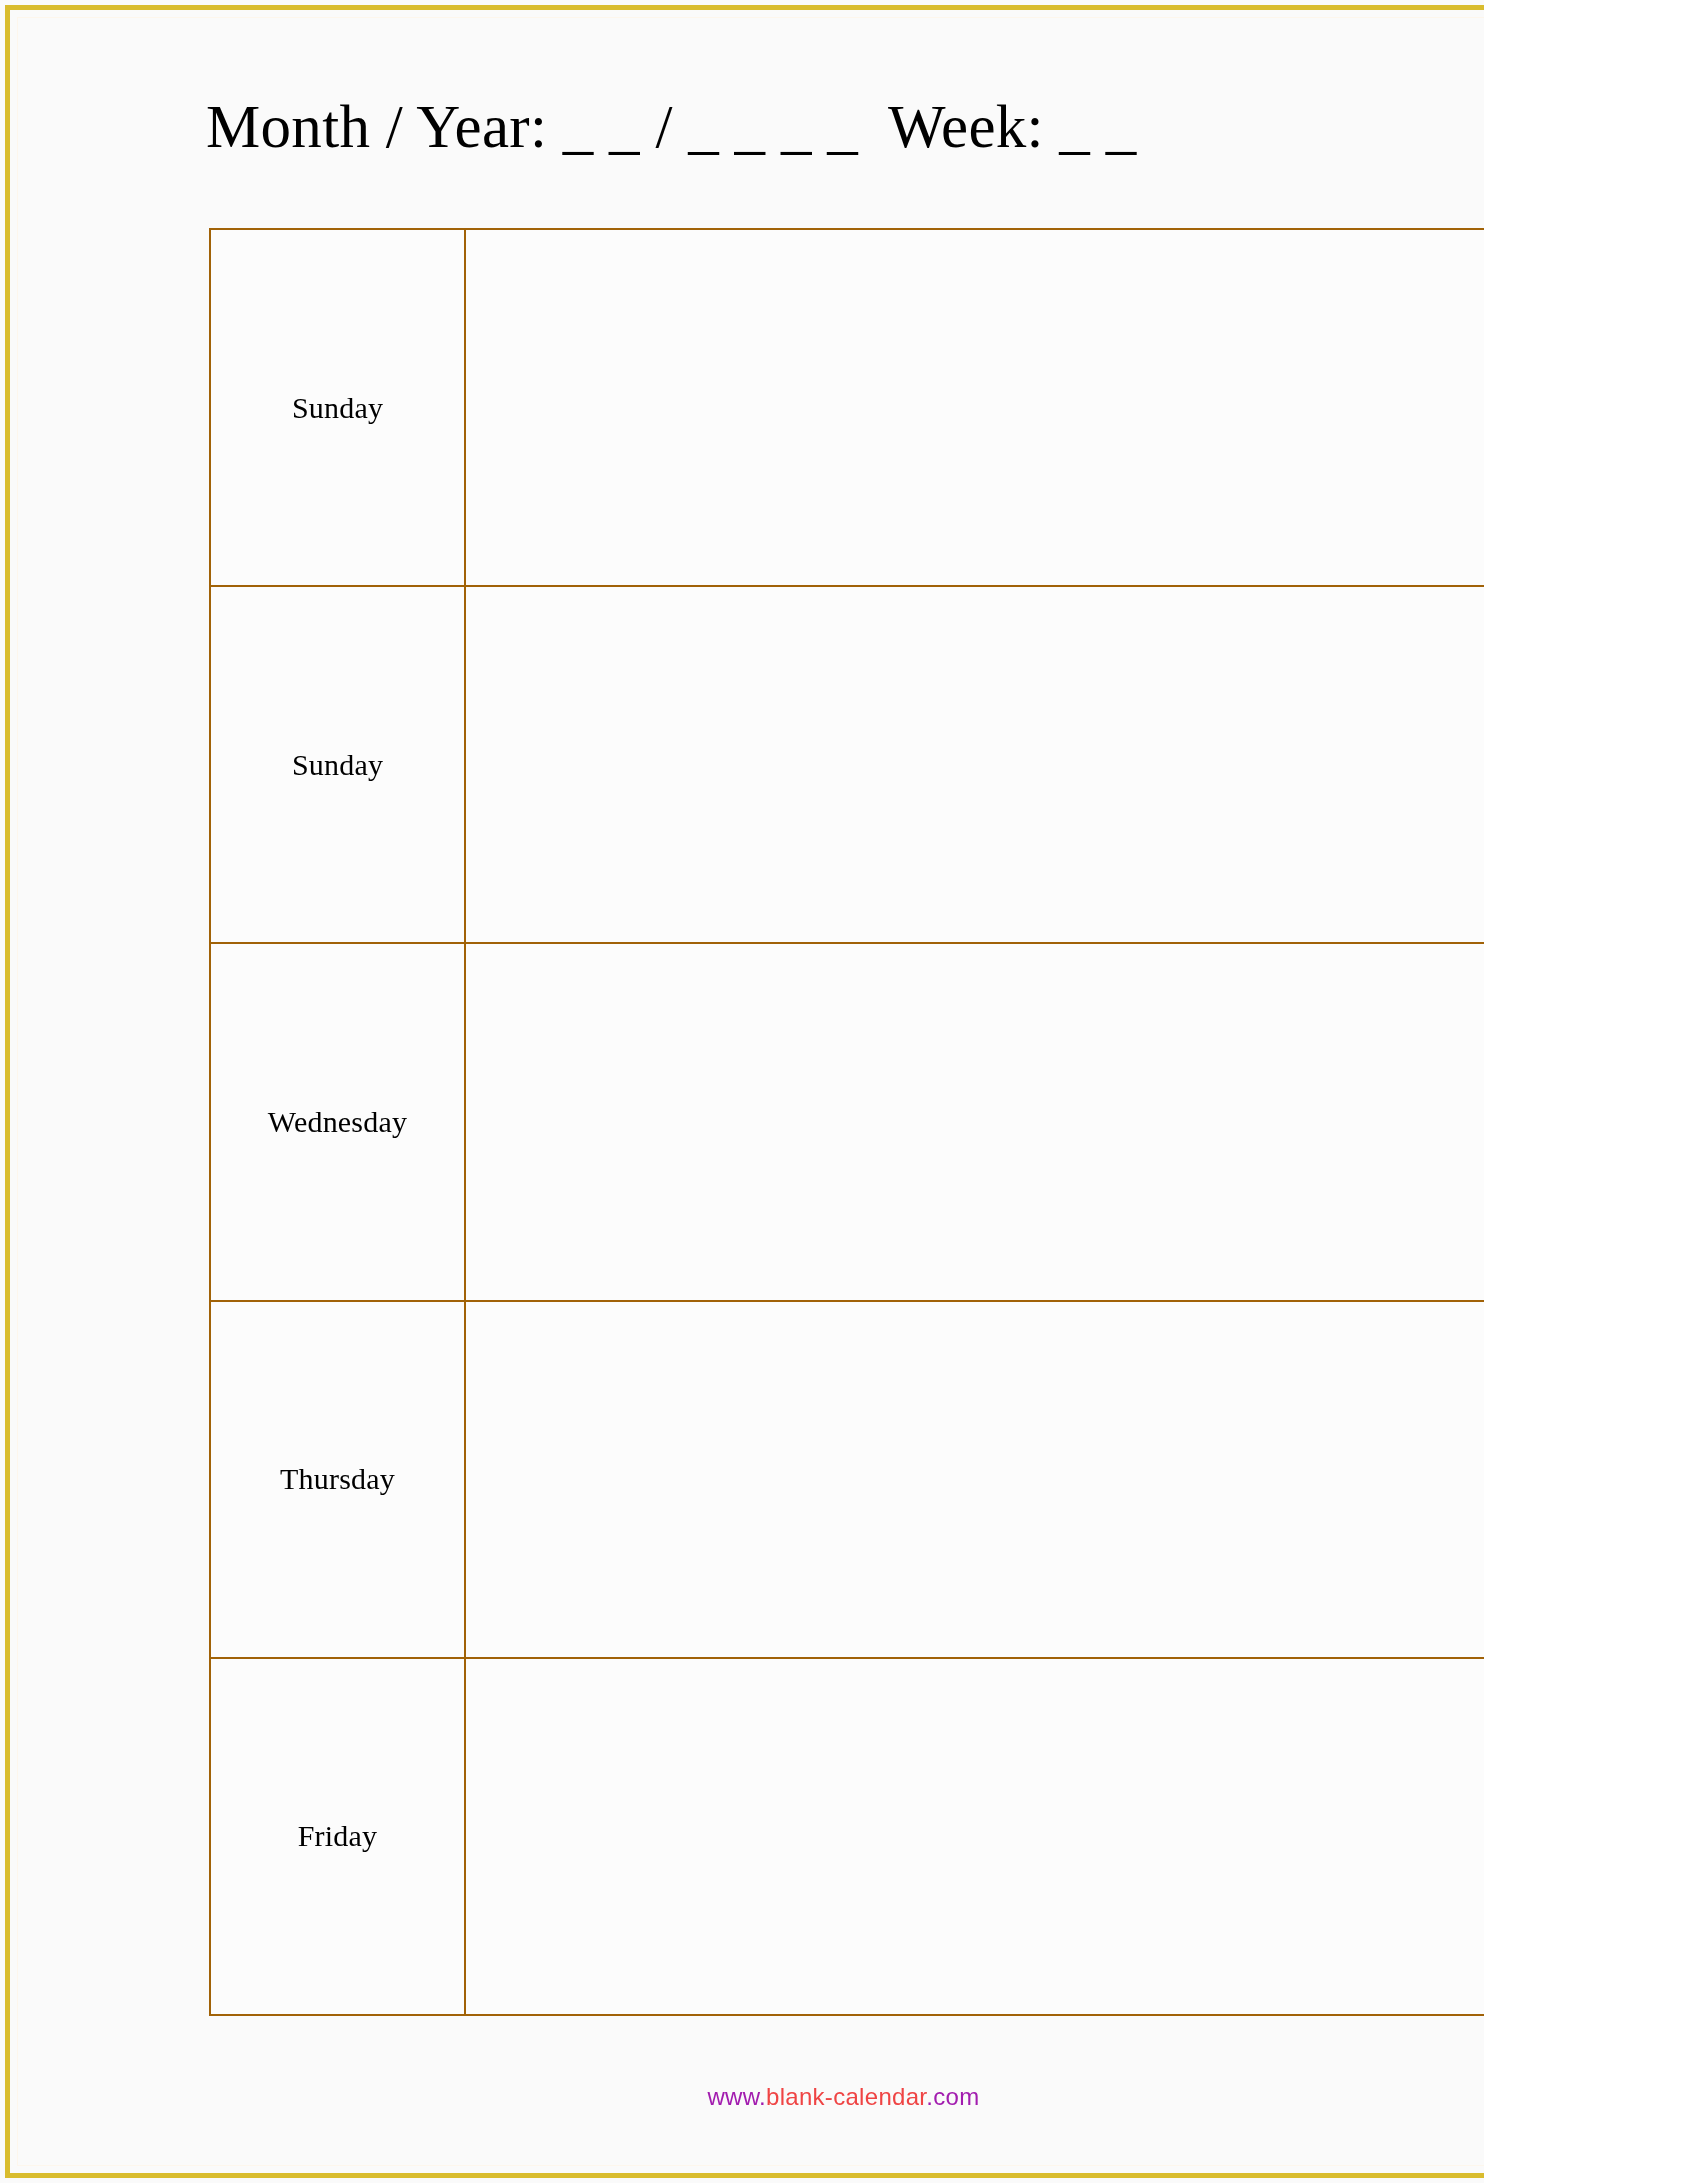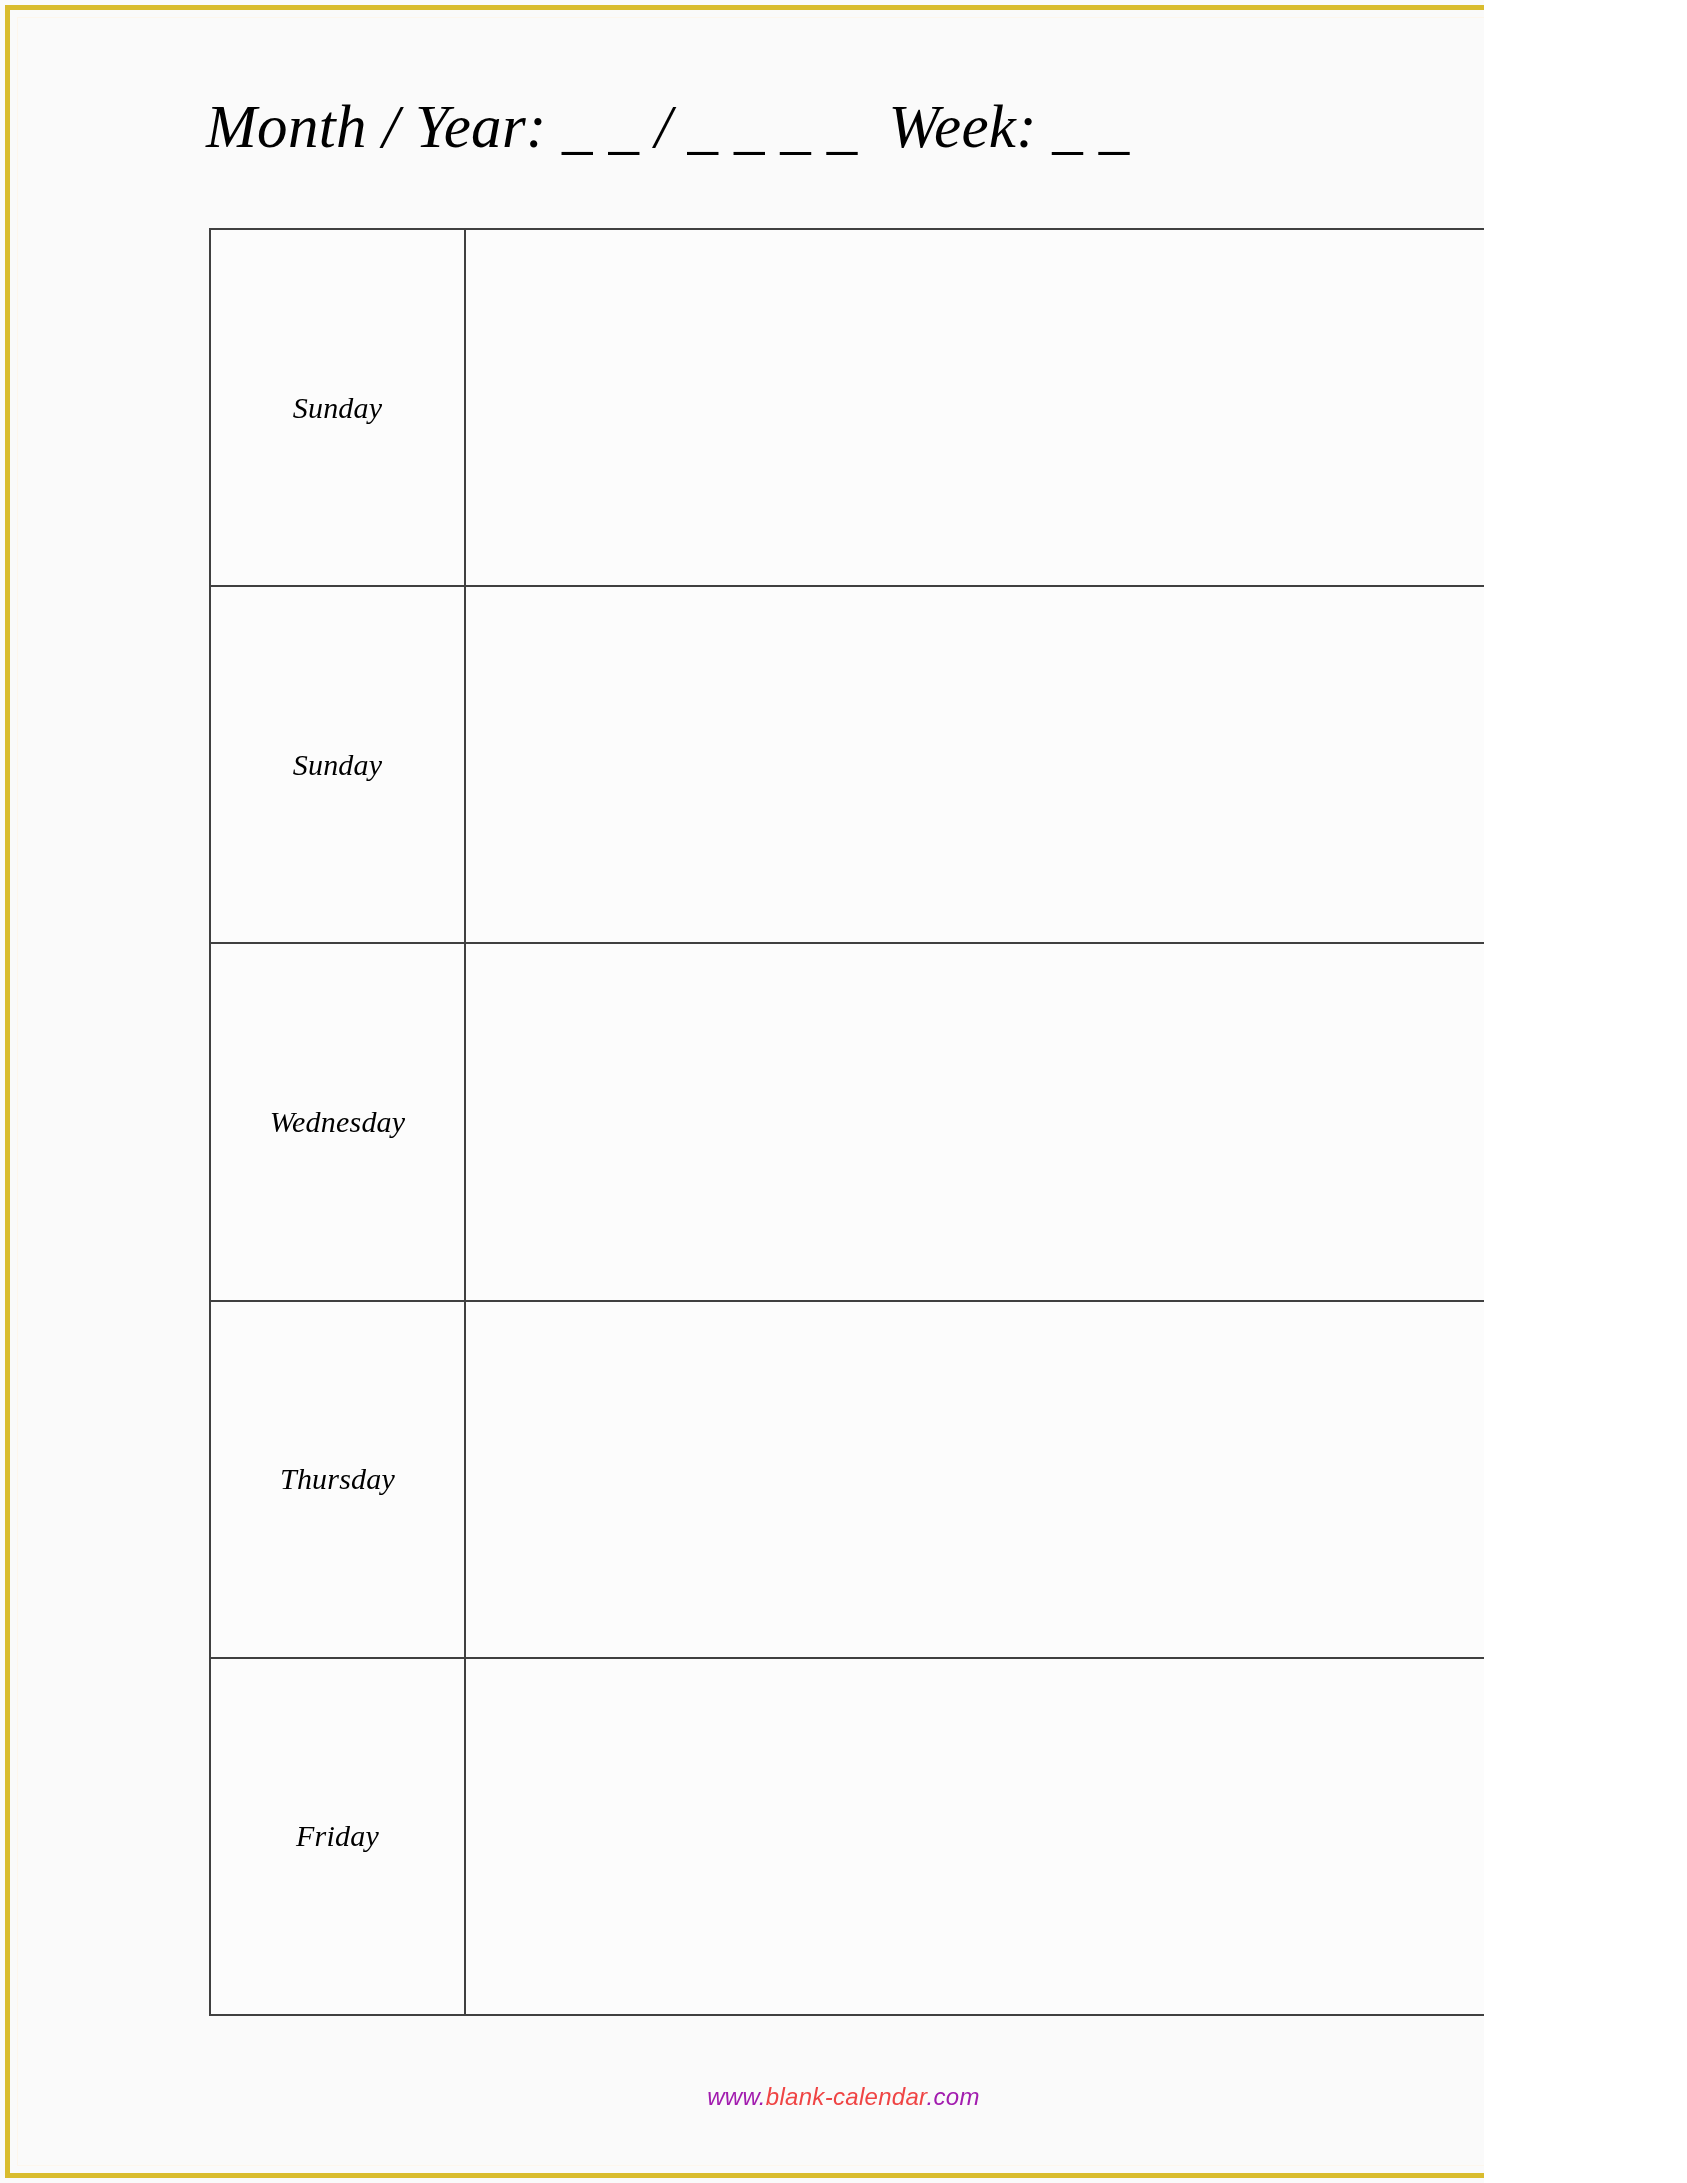--- a/index.html
+++ b/index.html
@@ -9,21 +9,20 @@
   }
 
   .page {
     position: relative;
     width: 1484px;
     height: 2183px;
     background: #fafafa;
     box-sizing: border-box;
     overflow: hidden;
     font-family: "Liberation Serif", "DejaVu Serif", serif;
-    font-style: italic;
   }
 
   
   .page-border {
     position: absolute;
     left: 5.3px;
     top: 5.3px;
     width: 1676px;
     height: 2173px;
     box-sizing: border-box;
@@ -57,21 +56,21 @@
   .calendar {
     position: absolute;
     left: 209px;
     top: 228px;
     width: 1271px;
     height: 1788px;
     border-collapse: collapse;
     table-layout: fixed;
   }
   .calendar td {
-    border: 2px solid #404040;
+    border: 2px solid #a16207;
     padding: 0;
     background: #fcfcfc;
   }
   .day-cell {
     width: 253px;
     height: 255px;
     text-align: center;
     vertical-align: middle;
     font-size: 30px;
     color: #000000;

